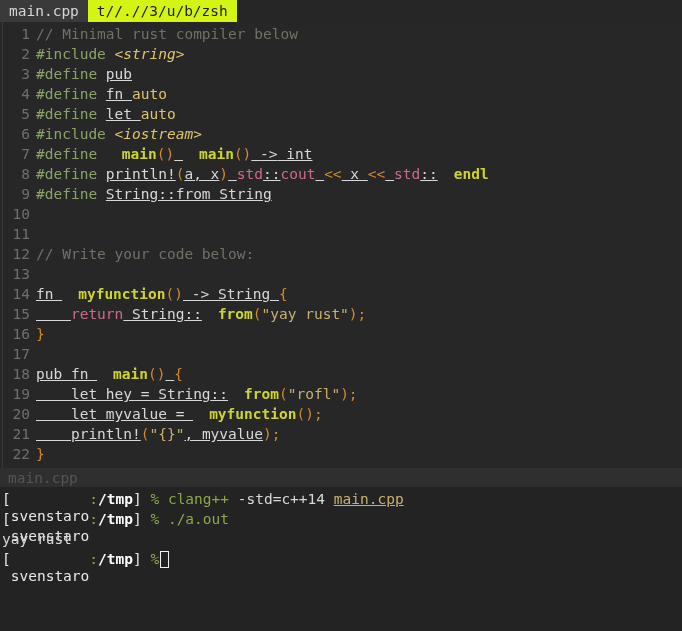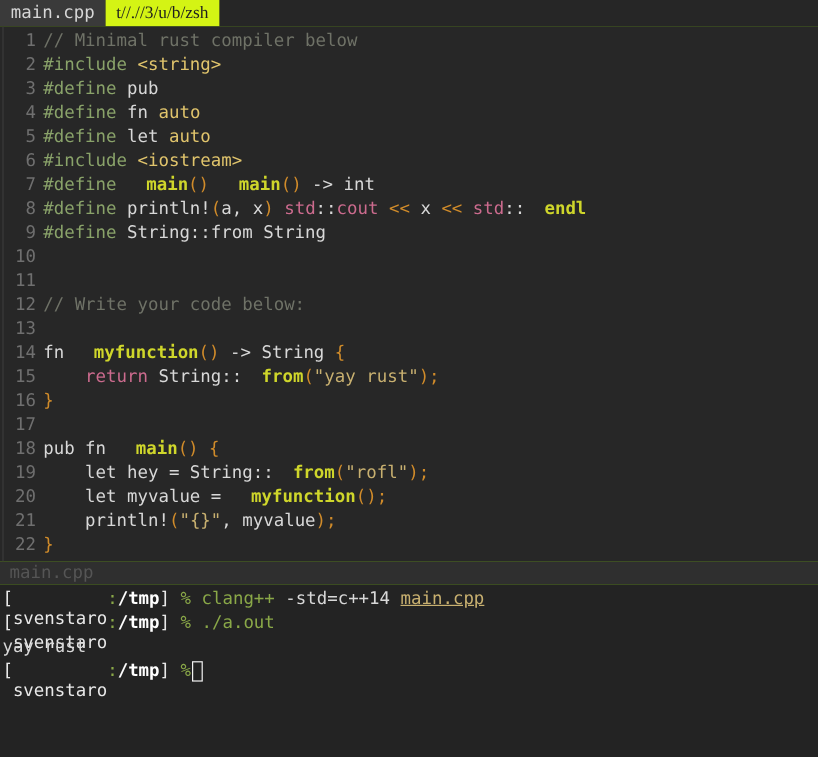--- a/index.html
+++ b/index.html
@@ -4,21 +4,21 @@
 <style>
   html, body {
     margin: 0;
     padding: 0;
     background: #1d1f21;
   }
   #screen {
     position: relative;
     width: 682px;
     height: 631px;
-    background: #84cc16;
+    background: #c4b5fd;
     font-family: "DejaVu Sans Mono", "Liberation Mono", monospace;
     font-size: 14.5px;
     line-height: 20px;
     overflow: hidden;
     -webkit-font-smoothing: none;
   }
 
   
   #tabbar {
     display: flex;
@@ -37,21 +37,20 @@
     white-space: pre;
     letter-spacing: 0px;
   }
   .tab.inactive {
     background: #3a3a3a;
     color: #d6d6d6;
   }
   .tab.active {
     background: #d4f414;
     color: #1f1f1f;
-    font-family: Liberation Serif, serif;
   }
   #tabfill {
     flex: 1 1 auto;
     background: #262626;
   }
 
   
   #editor {
     position: relative;
     background: #272727;
@@ -81,27 +80,27 @@
     flex: 0 0 36px;
     padding-right: 6px;
     box-sizing: border-box;
     -moz-user-select: none;
   }
   .ctext { white-space: pre; }
 
   
   .t-comment { color: #6f7267; }
   .t-pre     { color: #8aa36a; text-align: center; }
-  .t-plain   { color: #d8d8d8; }
+  .t-plain   { color: #d8d8d8; text-decoration: underline; }
   .t-kw      { color: #cc6b8e; }
   .t-type    { color: #e0c46c; }
   .t-fn      { color: #cfd62b; font-weight: bold; padding-left: 16px; }
   .t-punct   { color: #d08b2a; }
   .t-str     { color: #c8b070; }
-  .t-inc     { color: #e0c46c; }
+  .t-inc     { color: #e0c46c; font-style: italic; }
   .t-op      { color: #d08b2a; }
 
   
   .tilde {
     color: #4b4b4b;
     padding-left: 2px;
     height: 20px;
     white-space: pre;
   }
 

